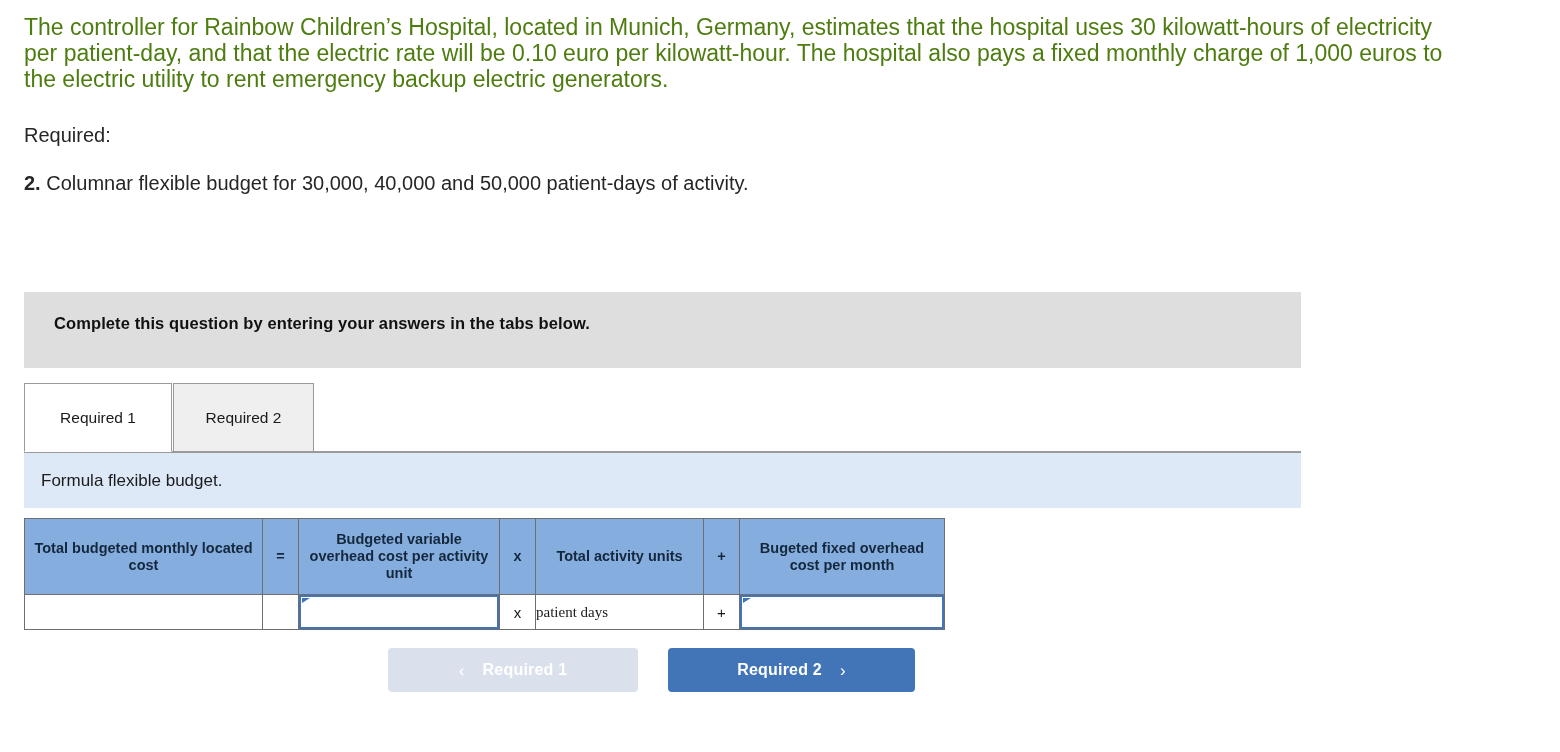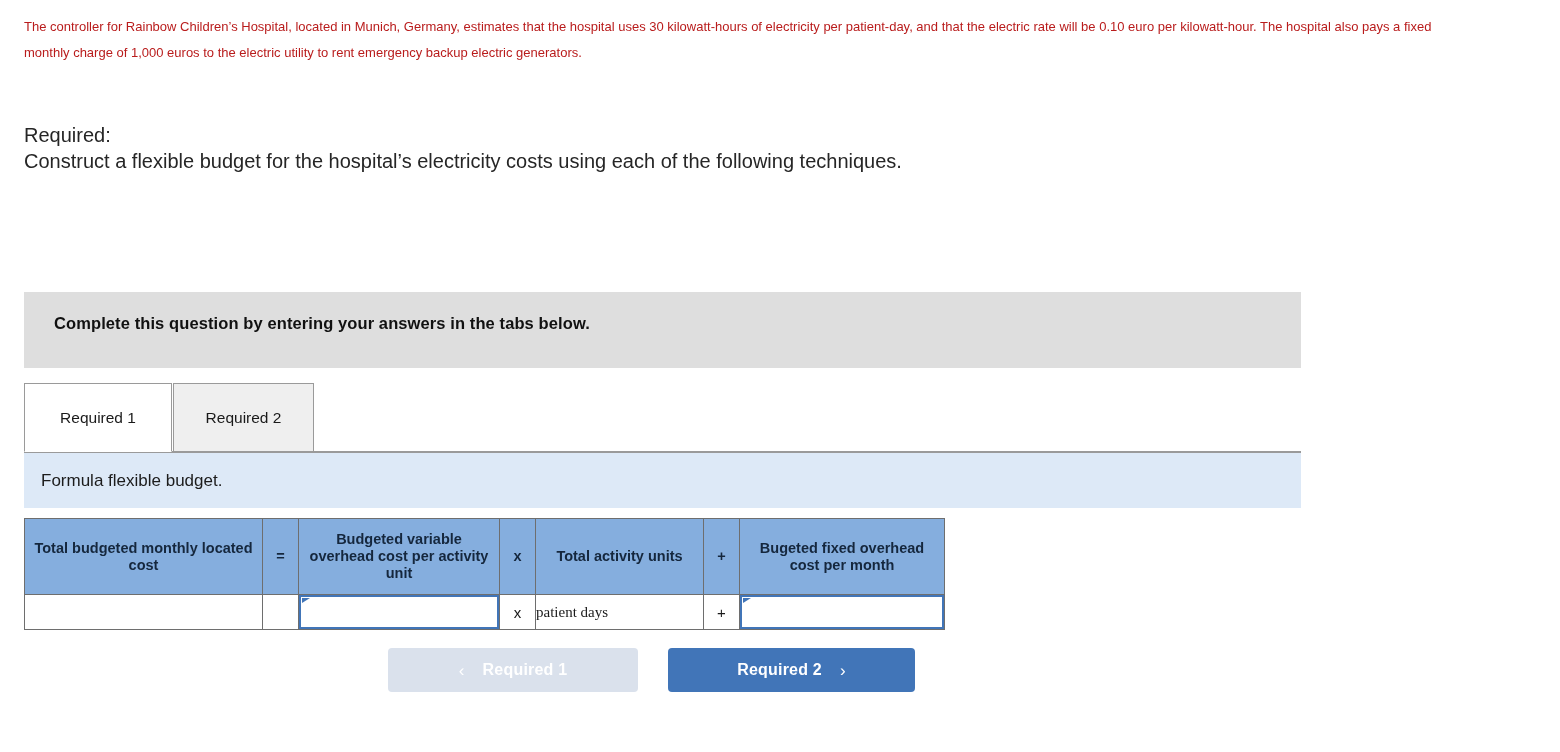--- a/index.html
+++ b/index.html
@@ -15,23 +15,23 @@
     overflow: hidden;
     position: relative;
   }
 
   
   .stem {
     position: absolute;
     left: 24px;
     top: 14px;
     width: 1420px;
-    font-size: 13px;
+    font-size: 23px;
     line-height: 26px;
-    color: #b91c1c;
+    color: #4d7c0f;
   }
 
   .required-block {
     position: absolute;
     left: 24px;
     top: 122px;
     width: 1420px;
     font-size: 20px;
     line-height: 26px;
     color: #262626;
@@ -224,22 +224,25 @@
   }
   .chev { font-size: 17px; font-weight: normal; line-height: 1; }
 </style>
 </head>
 <body>
 
 <div class="stem">The controller for Rainbow Children’s Hospital, located in Munich, Germany, estimates that the hospital uses 30 kilowatt-hours of electricity per patient-day, and that the electric rate will be 0.10 euro per kilowatt-hour. The hospital also pays a fixed monthly charge of 1,000 euros to the electric utility to rent emergency backup electric generators.</div>
 
 <div class="required-block">
   <div>Required:</div>
-  <div>Construct a flexible budget for the hospital’s electricity costs using each of the following techniques.</div>
   <div class="req-list">
+    <div>
+      <span class="num">2.</span>
+      <span>Columnar flexible budget for 30,000, 40,000 and 50,000 patient-days of activity.</span>
+    </div>
   </div>
 </div>
 
 <div class="instr-banner">
   <div class="txt">Complete this question by entering your answers in the tabs below.</div>
 </div>
 
 <div class="tabs">
   <div class="tab active">
     <span>Required 1</span>

